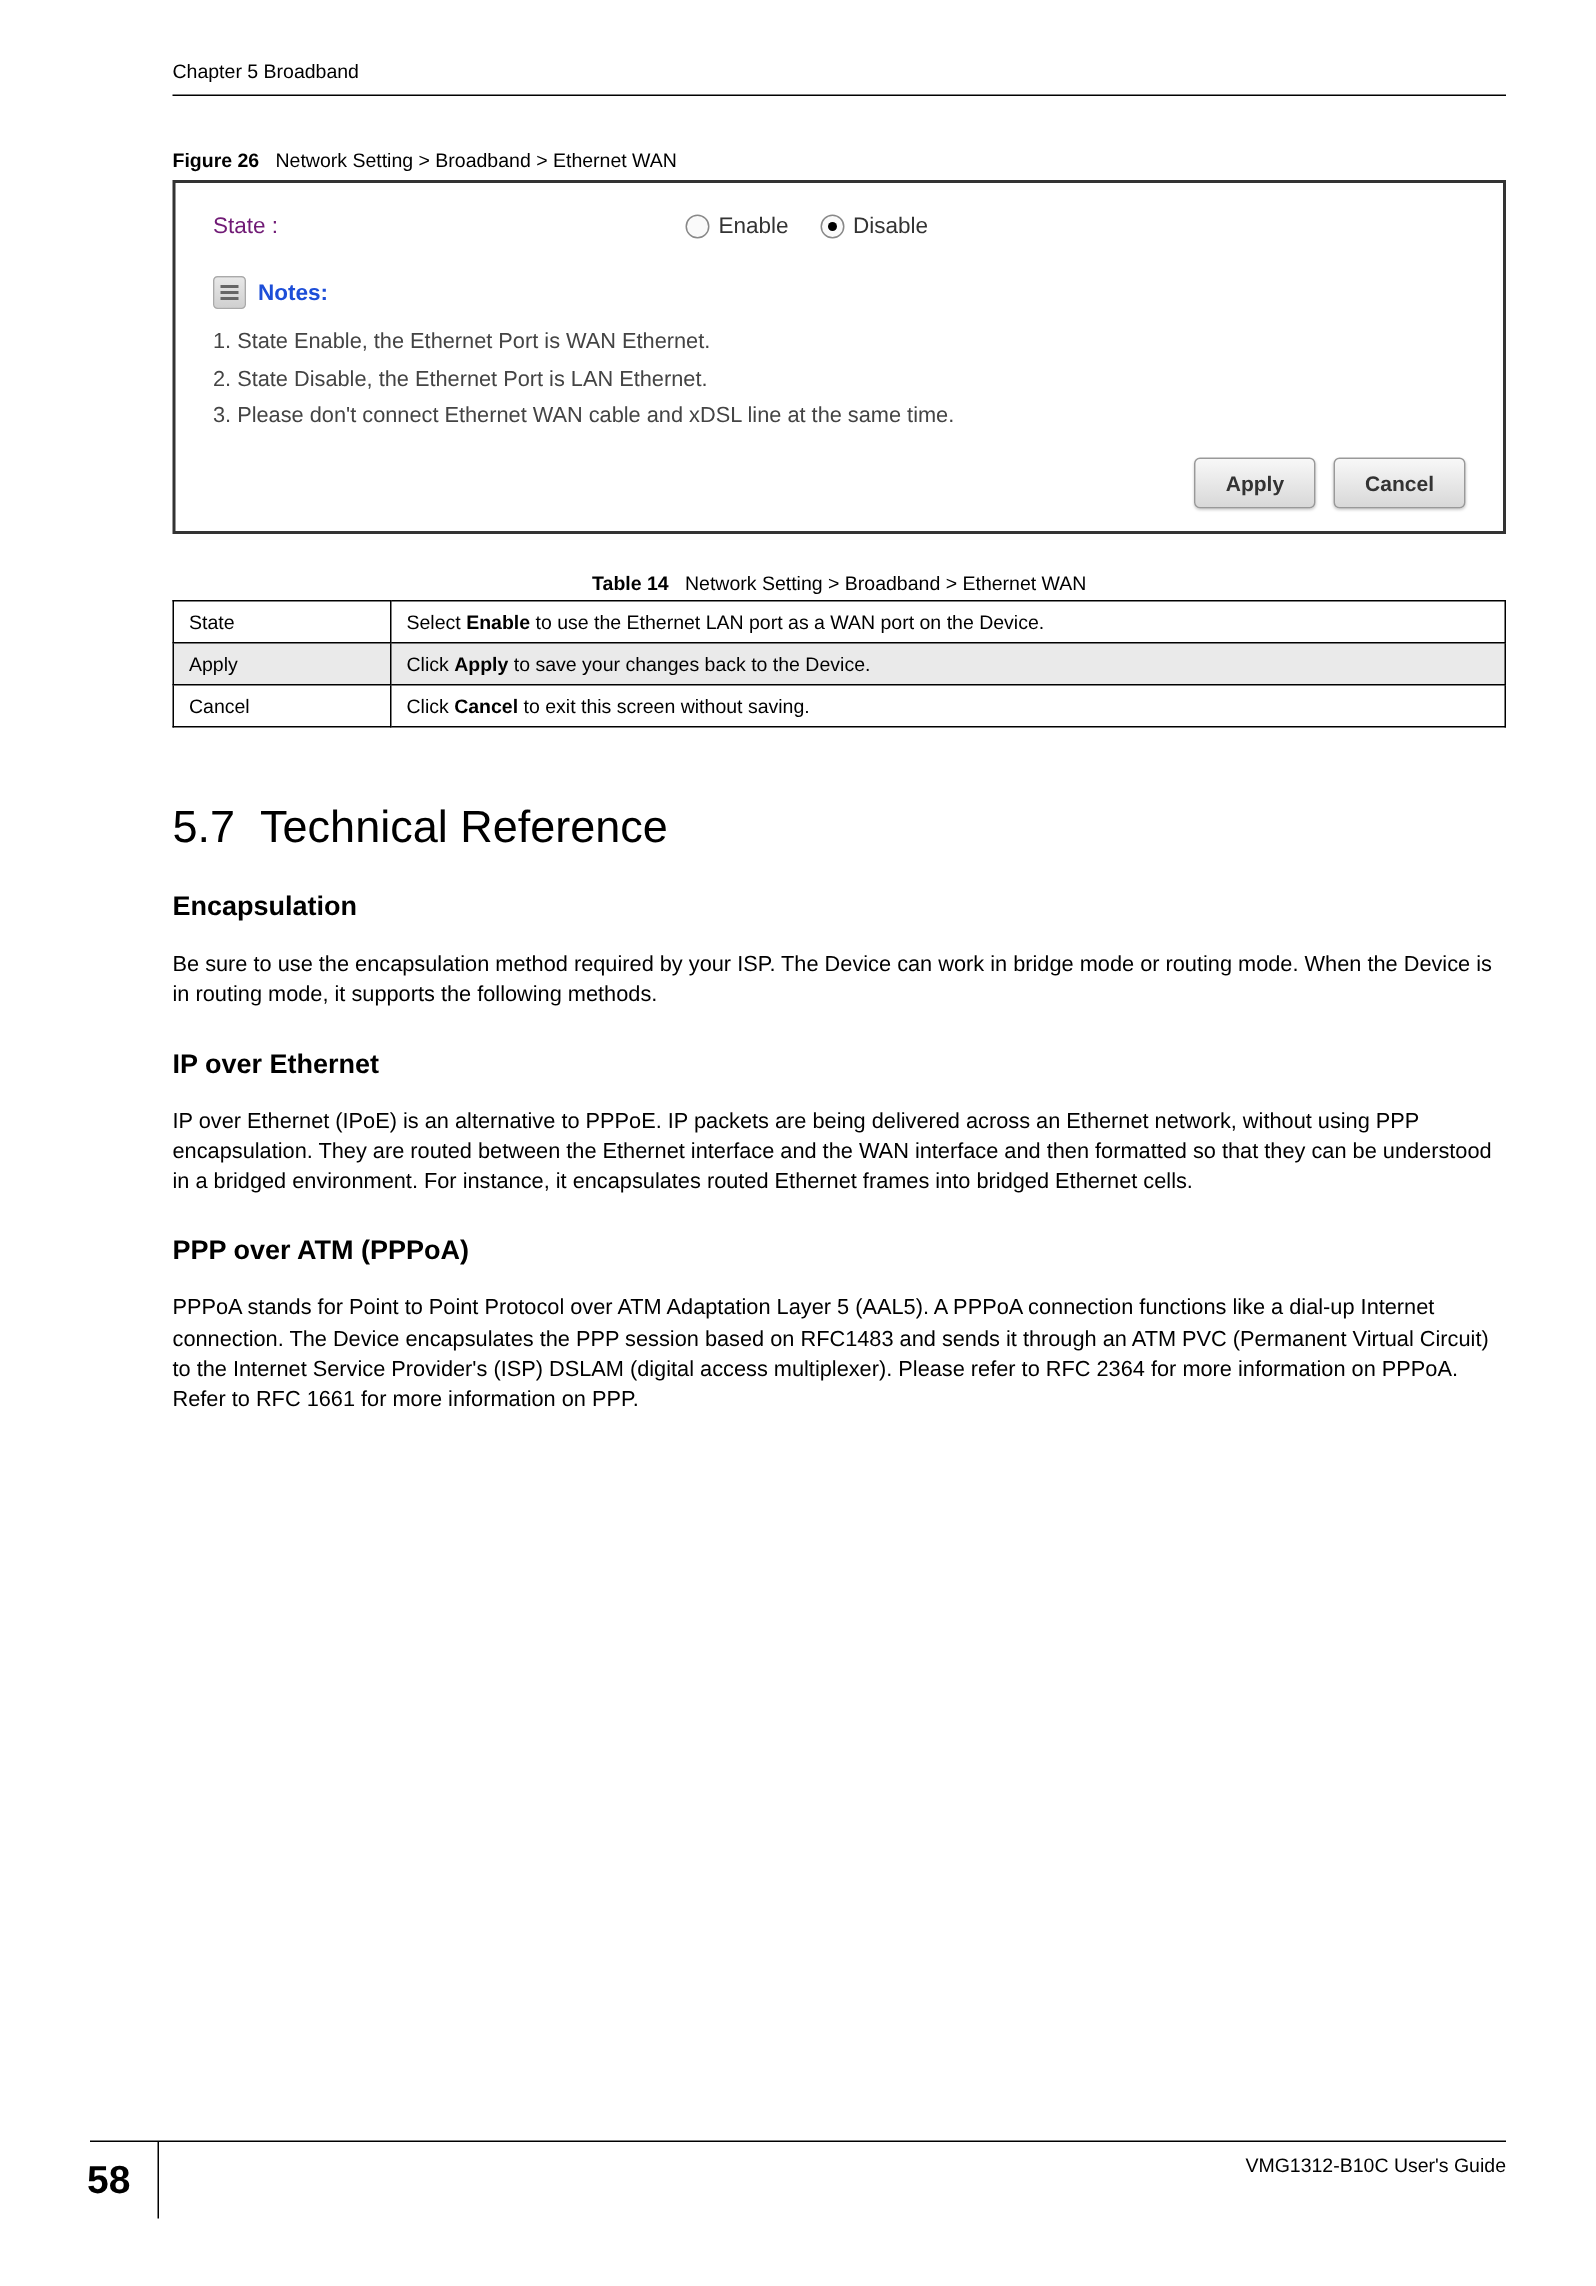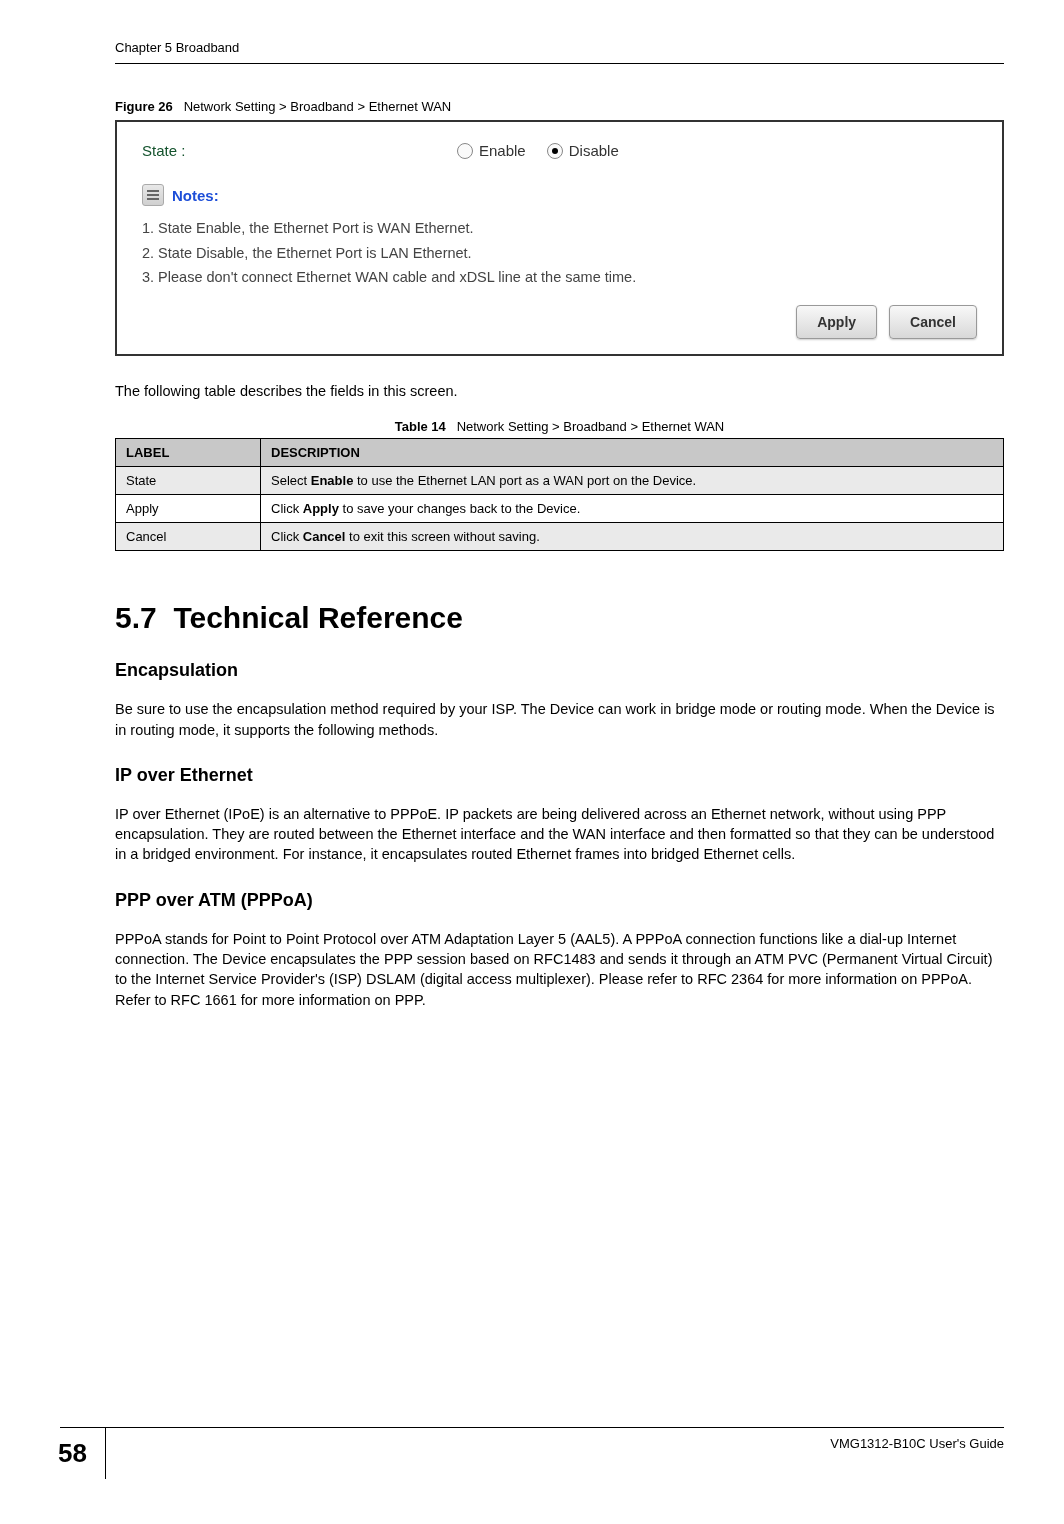--- a/index.html
+++ b/index.html
@@ -41,21 +41,21 @@
     }
     .state-row {
       display: flex;
       align-items: center;
       font-family: Arial, sans-serif;
       font-size: 15px;
       margin-bottom: 25px;
     }
     .state-label {
       width: 315px;
-      color: #14532d;
+      color: #701a75;
     }
     .radio-group {
       display: flex;
       align-items: center;
       gap: 6px;
     }
     .radio {
       width: 16px;
       height: 16px;
       border: 1px solid #888;
@@ -163,21 +163,21 @@
     }
     table.desc-table tr:nth-child(even) td {
       background: #eaeaea;
     }
     table.desc-table td:first-child {
       width: 145px;
     }
     .section-heading {
       font-family: Arial, sans-serif;
       font-size: 30px;
-      font-weight: bold;
+      font-weight: normal;
       margin-bottom: 25px;
     }
     .sub-heading {
       font-family: Arial, sans-serif;
       font-size: 18px;
       font-weight: bold;
       margin-bottom: 18px;
       margin-top: 25px;
     }
     .footer {
@@ -243,33 +243,28 @@
       <div>1. State Enable, the Ethernet Port is WAN Ethernet.</div>
       <div>2. State Disable, the Ethernet Port is LAN Ethernet.</div>
       <div>3. Please don't connect Ethernet WAN cable and xDSL line at the same time.</div>
     </div>
     <div class="button-row">
       <div class="ui-button">Apply</div>
       <div class="ui-button">Cancel</div>
     </div>
   </div>
 
-  <div class="body-text">The following table describes the fields in this screen.</div>
 
   <div class="table-caption">
     <span class="tbl-num">Table 14</span>
     &nbsp;&nbsp;<span>Network Setting &gt; Broadband &gt; Ethernet WAN</span>
   </div>
 
   <table class="desc-table">
     <tbody>
-        <tr>
-      <th>LABEL</th>
-      <th>DESCRIPTION</th>
-    </tr>
     <tr>
       <td>State</td>
       <td>
         <span>Select </span><span class="bold">Enable</span><span> to use the Ethernet LAN port as a WAN port on the Device.</span>
       </td>
     </tr>
     <tr>
       <td>Apply</td>
       <td>
         <span>Click </span><span class="bold">Apply</span><span> to save your changes back to the Device.</span>

